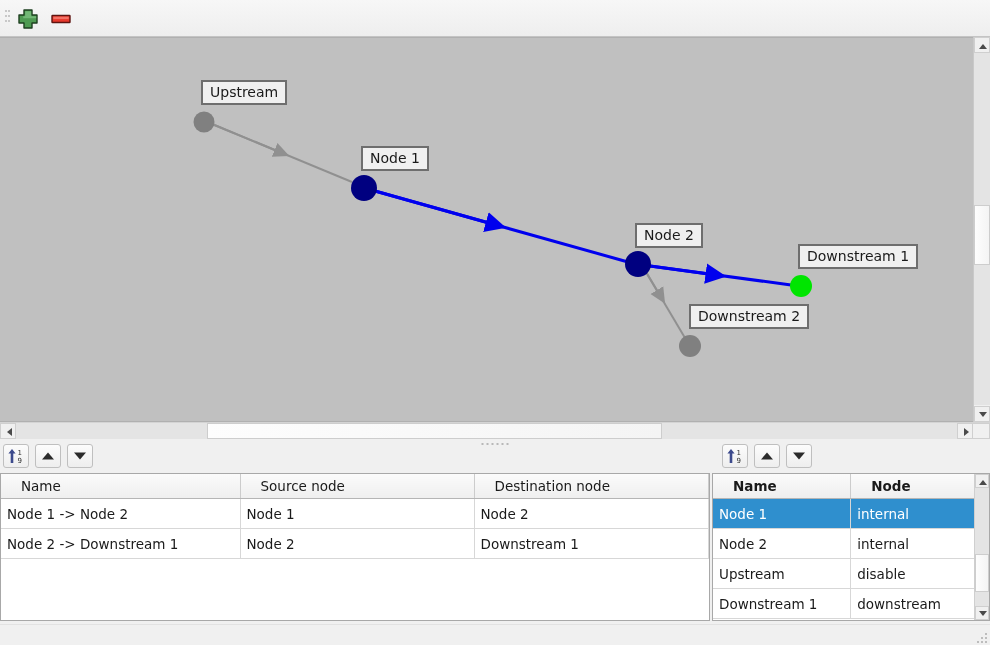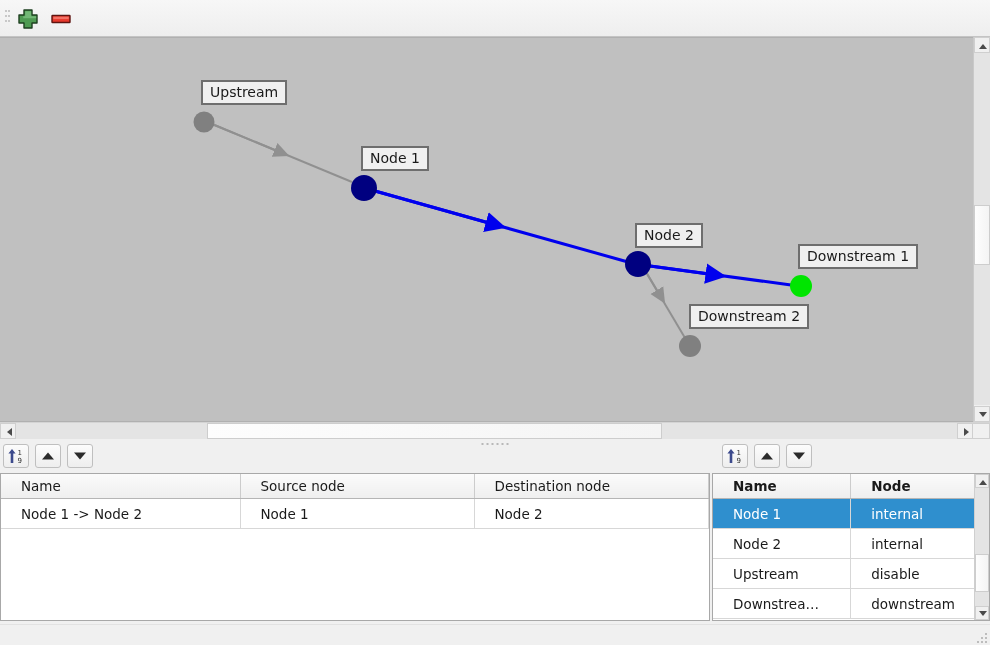--- a/index.html
+++ b/index.html
@@ -198,21 +198,21 @@
     font-weight: normal;
     height: 24px;
     padding: 0 20px;
     text-align: left;
   }
   .pane-right table.grid th { font-weight: bold; }
   table.grid td {
     border-right: 1px solid #d7d7d7;
     border-bottom: 1px solid #d7d7d7;
     height: 29px;
-    padding: 0 20px;
+    padding: 0 6px;
     text-align: left;
     overflow: hidden;
     white-space: nowrap;
     text-overflow: ellipsis;
   }
   table.grid tr.alt td { background: #f7f7f7; }
   table.grid tr.sel td { background: #2f8fce; color: #ffffff; }
 
   
   .rt-sb {
@@ -380,20 +380,25 @@
             <th>Source node</th>
             <th>Destination node</th>
           </tr>
         </thead>
         <tbody>
           <tr>
             <td>Node 1 -&gt; Node 2</td>
             <td>Node 1</td>
             <td>Node 2</td>
           </tr>
+          <tr>
+            <td>Node 2 -&gt; Downstream 1</td>
+            <td>Node 2</td>
+            <td>Downstream 1</td>
+          </tr>
         </tbody>
       </table>
     </div>
   </div>
 
   <div class="pane pane-right">
 
     <div class="pane-toolbar" style="padding-left:12px;">
       <button class="pt-btn" title="Sort">
         <svg width="24" height="22" viewBox="0 0 24 22">

